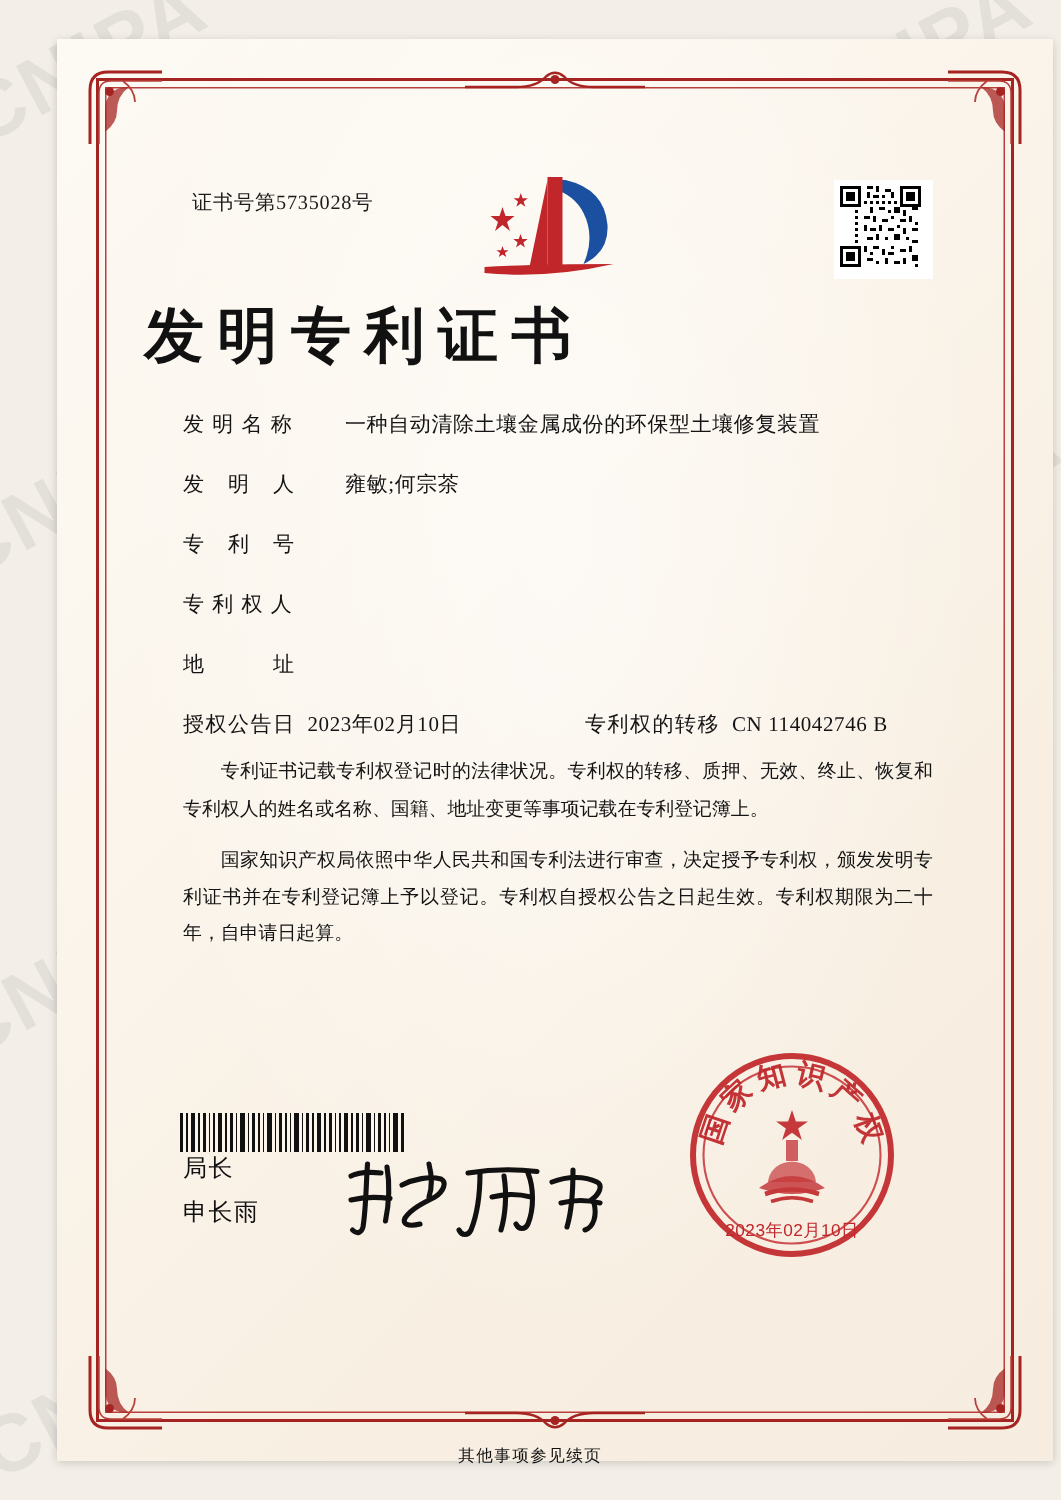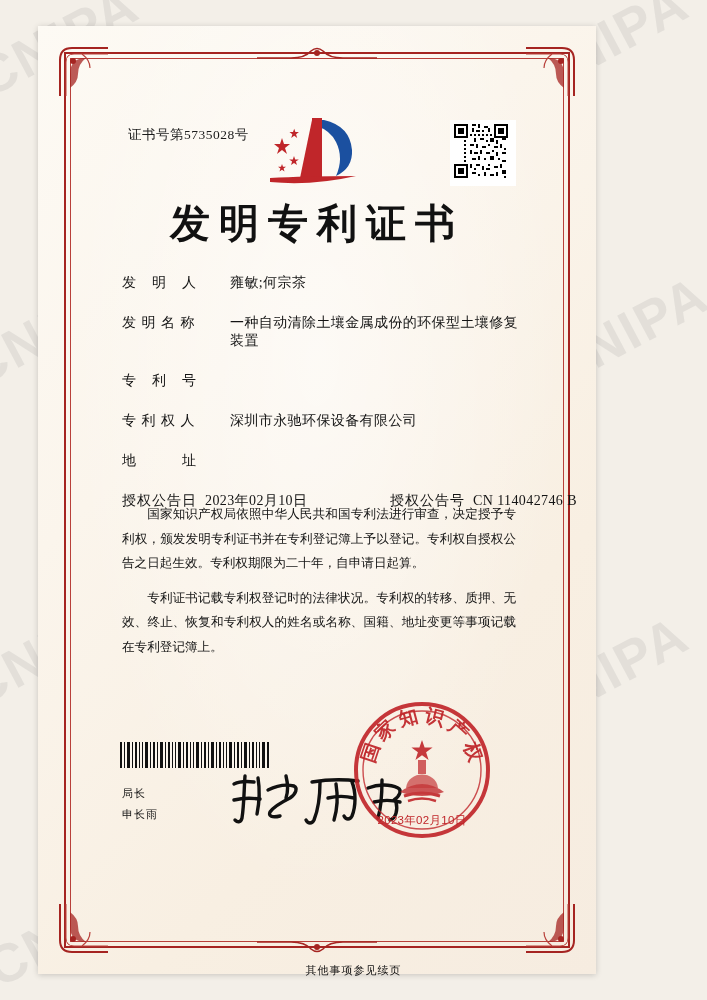--- a/index.html
+++ b/index.html
@@ -32,21 +32,21 @@
     letter-spacing: 2px;
     transform: rotate(-28deg);
     white-space: nowrap;
   }
 
   
   .page {
     position: absolute;
     left: 38px;
     top: 26px;
-    width: 558px;
+    width: 664px;
     height: 948px;
     background: linear-gradient(135deg, #fdfaf4 0%, #fbf5ec 35%, #f8efe2 70%, #f6ece0 100%);
     box-shadow: 0 1px 6px rgba(0,0,0,0.18);
     z-index: 1;
     overflow: hidden;
   }
   
   .page::after {
     content: "";
     position: absolute;
@@ -132,21 +132,21 @@
     transform: translateX(-50%);
     width: 130px;
     height: 78px;
   }
 
   .title {
     position: absolute;
     left: 0;
     right: 0;
     top: 112px;
-    text-align: center;
+    text-align: left;
     font-size: 40px;
     font-weight: bold;
     letter-spacing: 9px;
     color: #111;
     font-family: "Liberation Serif", "DejaVu Serif", serif;
   }
 
   .fields {
     position: absolute;
     left: 26px;
@@ -209,21 +209,21 @@
     bottom: 148px;
     width: 150px;
     height: 26px;
   }
   .barcode svg { display: block; }
 
   .director-block {
     position: absolute;
     left: 26px;
     bottom: 92px;
-    font-size: 11px;
+    font-size: 16px;
     line-height: 1.85;
     color: #111;
     letter-spacing: 1px;
   }
 
   .signature {
     position: absolute;
     left: 128px;
     bottom: 86px;
     width: 200px;
@@ -444,59 +444,58 @@
           <polygon points="30,52 31,54.8 34,54.8 31.6,56.6 32.5,59.4 30,57.7 27.5,59.4 28.4,56.6 26,54.8 29,54.8"></polygon>
         </g>
       </svg>
     </div>
 
     <div class="title">发明专利证书</div>
 
     <div class="fields">
 
       <div class="row">
+        <div class="lbl">发 明 名 称</div>
+        <div class="val">一种自动清除土壤金属成份的环保型土壤修复装置</div>
+      </div>
+
+      <div class="row">
         <div class="lbl">发　明　人</div>
         <div class="val">雍敏;何宗茶</div>
       </div>
 
       <div class="row">
-        <div class="lbl">发 明 名 称</div>
-        <div class="val">一种自动清除土壤金属成份的环保型土壤修复装置</div>
-      </div>
-
-      <div class="row">
         <div class="lbl">专　利　号</div>
       </div>
 
 
       <div class="row">
         <div class="lbl">专 利 权 人</div>
-        <div class="val">深圳市永驰环保设备有限公司</div>
       </div>
 
       <div class="row">
         <div class="lbl">地　　　址</div>
       </div>
 
       <div class="row two">
         <div class="half left">
           <div class="lbl2">授权公告日</div>
           <div class="val">2023年02月10日</div>
         </div>
         <div class="half">
-          <div class="lbl2">授权公告号</div>
+          <div class="lbl2">专利权的转移</div>
           <div class="val">CN 114042746 B</div>
         </div>
       </div>
 
     </div>
 
     <div class="paras">
+      <p>专利证书记载专利权登记时的法律状况。专利权的转移、质押、无效、终止、恢复和专利权人的姓名或名称、国籍、地址变更等事项记载在专利登记簿上。</p>
       <p>国家知识产权局依照中华人民共和国专利法进行审查，决定授予专利权，颁发发明专利证书并在专利登记簿上予以登记。专利权自授权公告之日起生效。专利权期限为二十年，自申请日起算。</p>
-      <p>专利证书记载专利权登记时的法律状况。专利权的转移、质押、无效、终止、恢复和专利权人的姓名或名称、国籍、地址变更等事项记载在专利登记簿上。</p>
     </div>
 
     <div class="barcode">
       <svg width="150" height="26" viewBox="0 0 150 26" shape-rendering="crispEdges">
         <rect width="150" height="26" fill="#fbf5ec"></rect>
         <g fill="#111">
           <rect x="0" y="0" width="2" height="26"></rect>
             <rect x="4" y="0" width="1" height="26"></rect>
           <rect x="7" y="0" width="3" height="26"></rect>
             <rect x="12" y="0" width="1" height="26"></rect>

